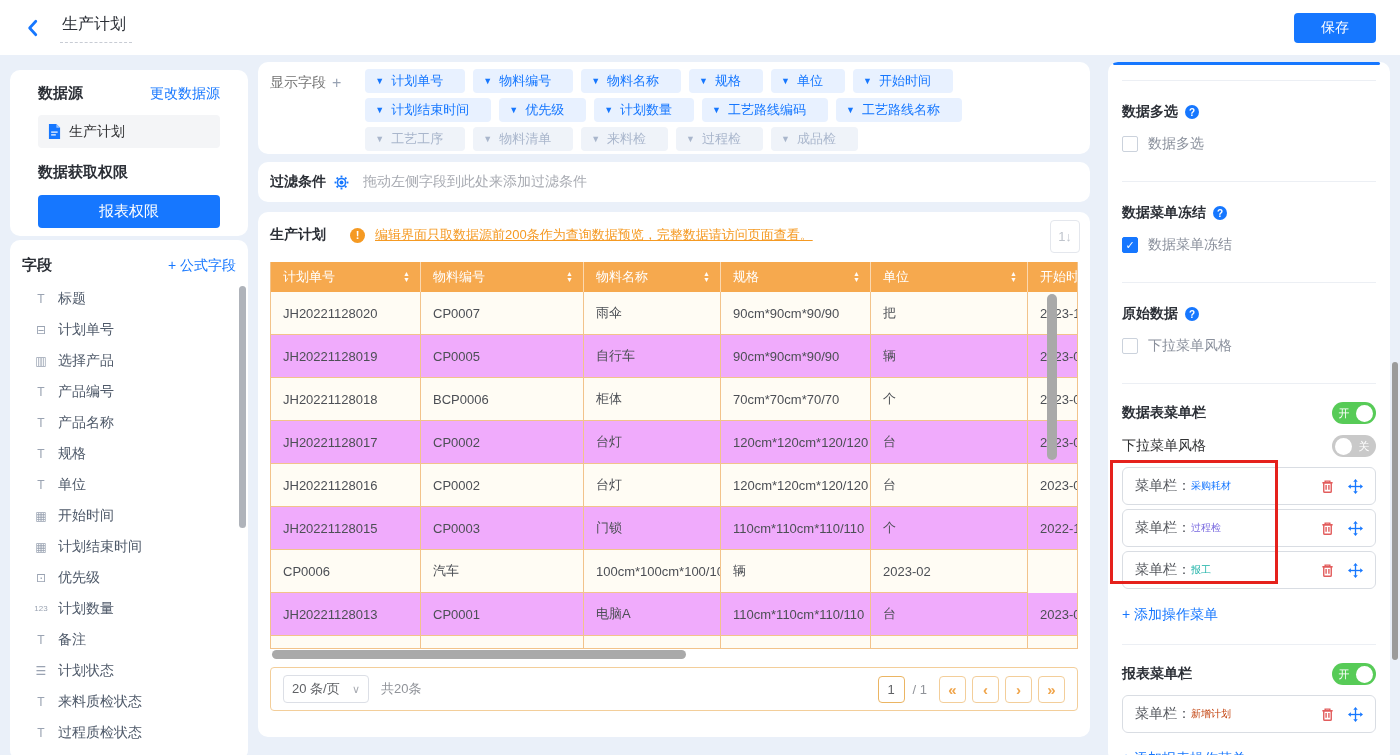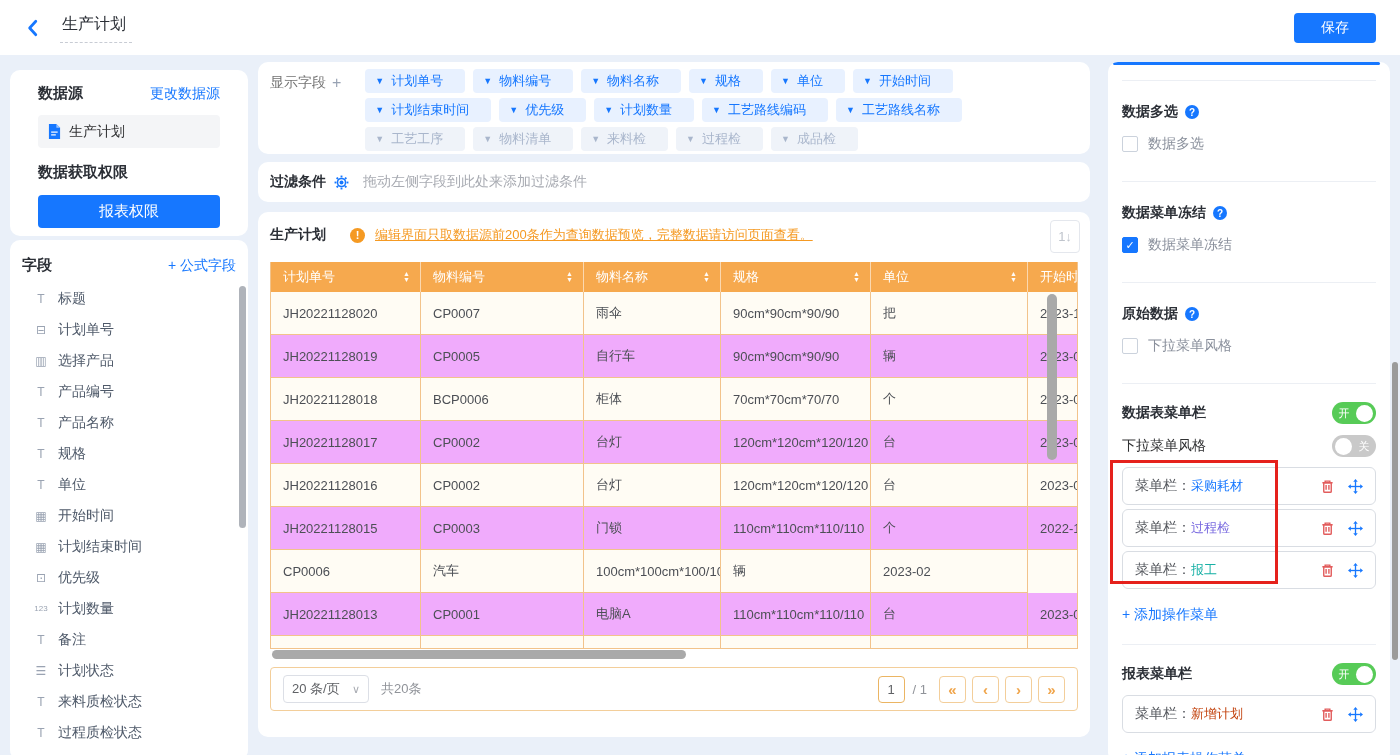--- a/index.html
+++ b/index.html
@@ -83,21 +83,21 @@
   .rsub { font-size:14px; color:#303133; }
   .toggle { width:44px; height:22px; border-radius:11px; display:flex; align-items:center; padding:0 3px; cursor:pointer; gap:3px; }
   .toggle .t-label { color:#fff; font-size:11px; flex:1; text-align:center; }
   .toggle .knob { width:17px; height:17px; border-radius:50%; background:#fff; flex:none; }
   .toggle.on { background:#57CB57; }
   .toggle.off { background:#C9C9C9; }
   .toggle.off .knob { order:-1; }
   .menu-list { margin-top:10px; }
   .menu-item { height:38px; border:1px solid #D9DDE3; border-radius:6px; display:flex; align-items:center; padding:0 12px; margin-bottom:4px; background:#fff; }
   .mi-prefix { font-size:14px; color:#55585E; }
-  .mi-name { font-size:13px; cursor:pointer; }
+  .mi-name { font-size:10px; cursor:pointer; }
   .mi-icons { margin-left:auto; display:flex; align-items:center; gap:13px; }
   .mi-icons svg { cursor:pointer; display:block; }
   .add-link { color:#1677FF; font-size:14px; margin-top:13px; cursor:pointer; display:inline-block; }
   
   .red-box { position:absolute; left:1110px; top:460px; width:168px; height:124px; border:3px solid #E5211C; z-index:30; pointer-events:none; }
   .page-scrollbar { position:absolute; left:1392px; top:362px; width:6px; height:298px; background:#9B9B9B; border-radius:3px; z-index:20; }
 </style>
 </head>
 <body>
 

